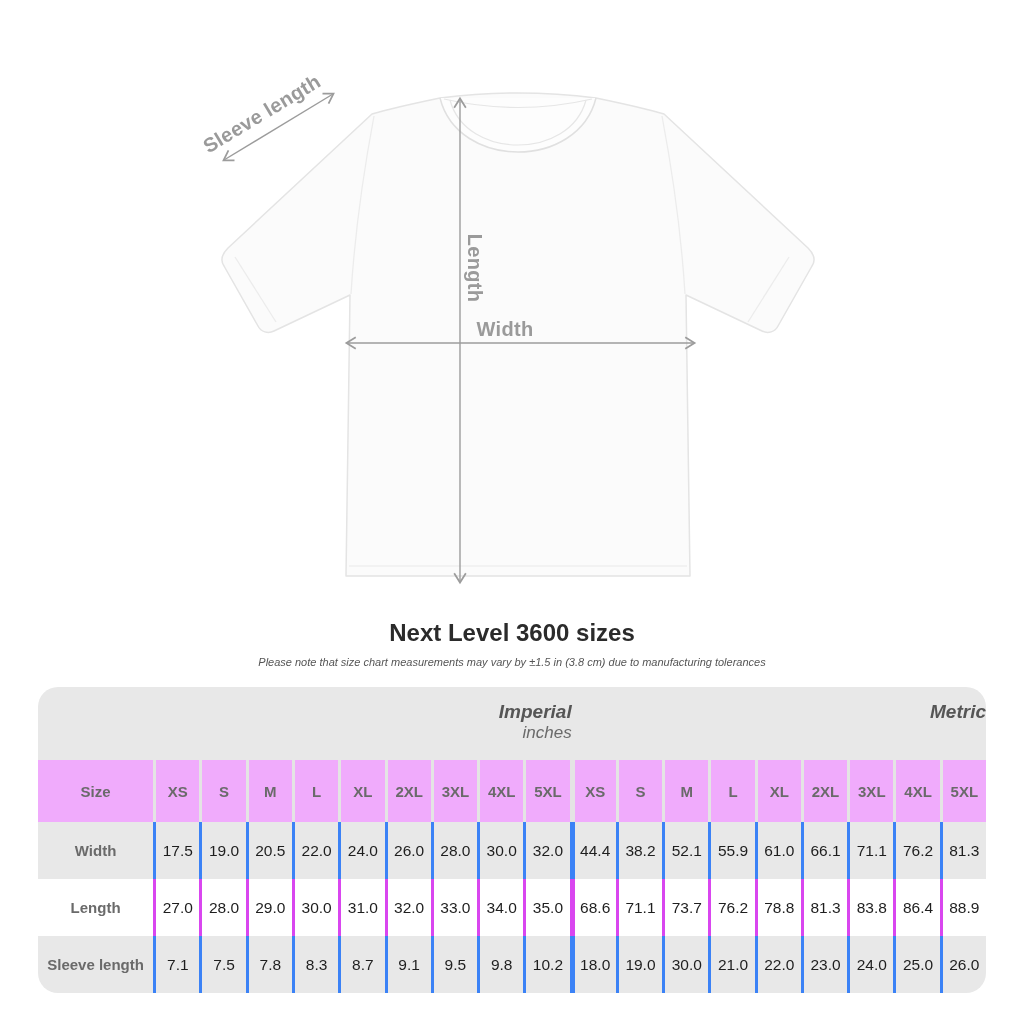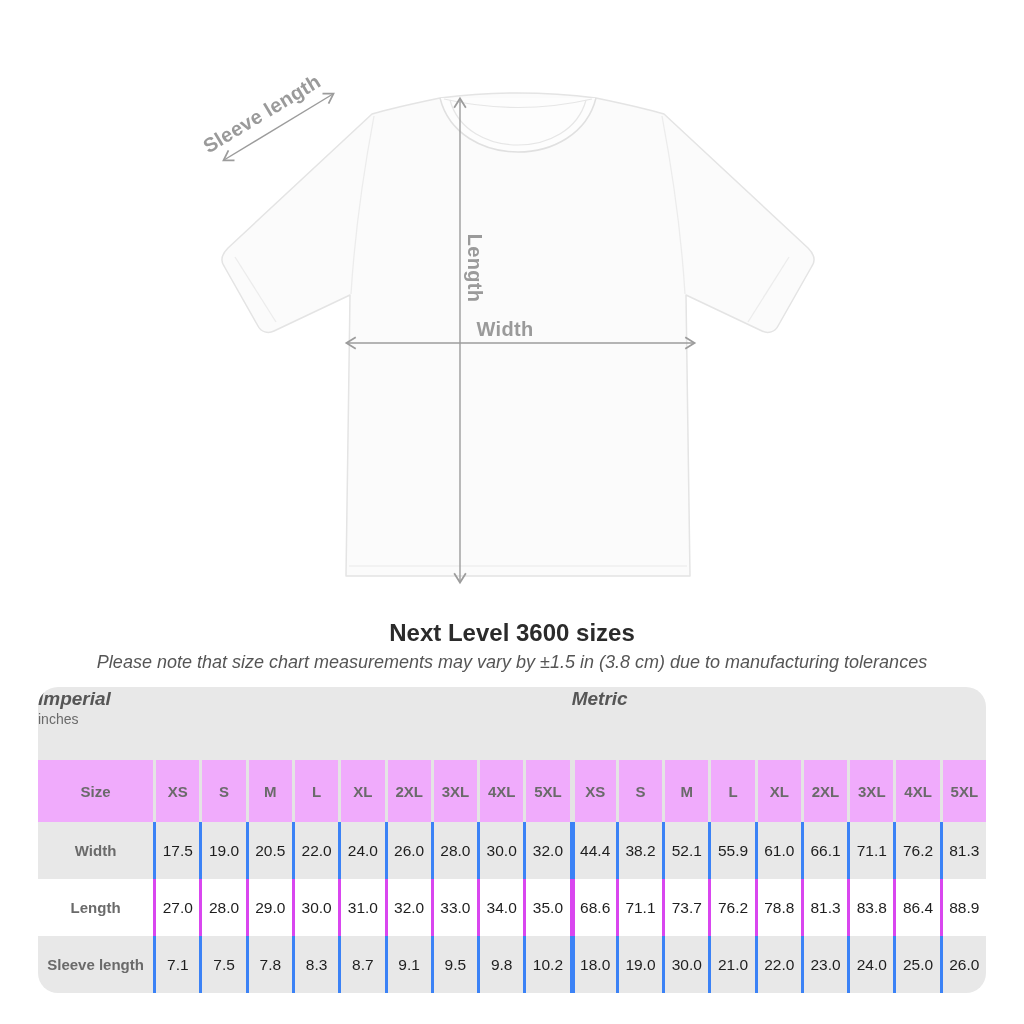--- a/index.html
+++ b/index.html
@@ -46,52 +46,54 @@
     text-align: center;
     font-size: 24px;
     line-height: 26px;
     font-weight: bold;
     color: #2b2b2b;
   }
   .chart-note {
     margin: 7px 0 0;
     text-align: center;
     font-style: italic;
-    font-size: 18px;
+    font-size: 11px;
     line-height: 18px;
     color: #555555;
   }
 
   
   .size-card {
     margin: 16px 38px 0;
     border-radius: 20px;
     overflow: hidden;
     background: #ffffff;
   }
   .group-header {
     display: flex;
     background: #e8e8e8;
     height: 73px;
   }
   .group {
-    text-align: left;
+    text-align: right;
+    padding-top: 13px;
     box-sizing: border-box;
   }
   .group.imperial { width: 56.3%; }
   .group.metric   { width: 43.7%; }
   .group-title {
     font-size: 19px;
     font-weight: bold;
     font-style: italic;
     color: #565656;
     line-height: 23px;
   }
   .group-sub {
-    font-size: 14px;
+    font-size: 17px;
+    font-style: italic;
     color: #6a6a6a;
     line-height: 19px;
   }
 
   table.size-table {
     width: 100%;
     border-collapse: separate;
     border-spacing: 0;
     table-layout: fixed;
   }

